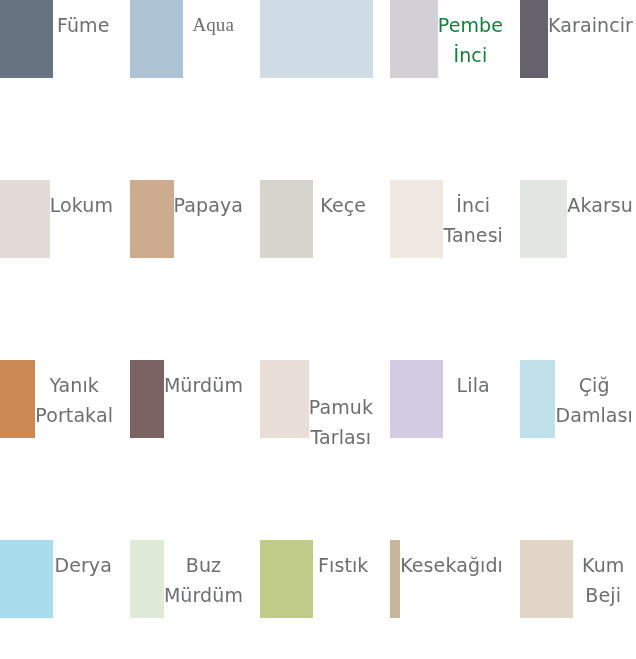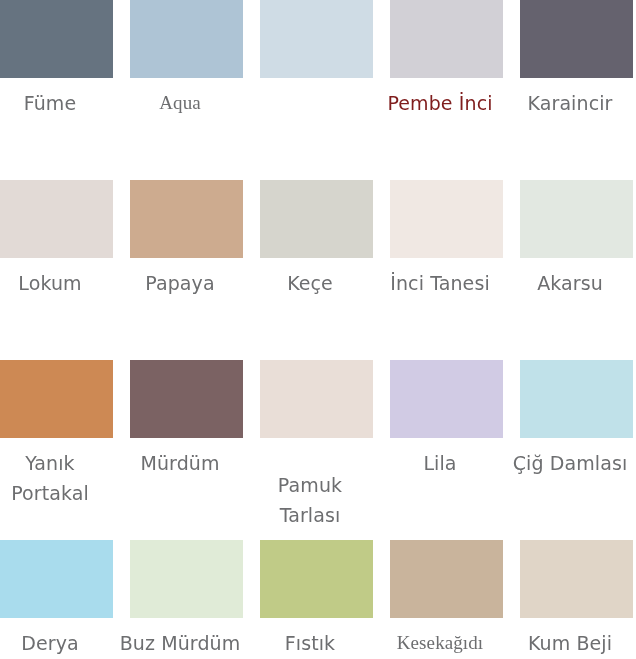--- a/index.html
+++ b/index.html
@@ -18,22 +18,21 @@
     grid-template-columns: repeat(5, 113px);
     grid-auto-rows: 180px;
     column-gap: 17px;
     row-gap: 0px;
     width: 636px;
     margin: 0;
     padding: 0;
   }
   .swatch-cell {
     display: flex;
-    flex-direction: column;
-    align-items: flex-end;
+    align-items: flex-start;
     width: 113px;
   }
   .swatch-chip {
     width: 113px;
     height: 78px;
     display: block;
   }
   .swatch-label {
     margin-top: 10px;
     width: 126px;
@@ -56,21 +55,21 @@
     </div>
     <div class="swatch-cell">
       <div class="swatch-chip" style="background-color: rgb(174, 196, 213);"></div>
       <div class="swatch-label" style="color: rgb(109, 110, 112); font-family: Liberation Serif, serif;">Aqua</div>
     </div>
     <div class="swatch-cell">
       <div class="swatch-chip" style="background-color: rgb(207, 220, 229);"></div>
     </div>
     <div class="swatch-cell">
       <div class="swatch-chip" style="background-color: rgb(210, 208, 214);"></div>
-      <div class="swatch-label" style="color: #7f1d1d;">Pembe İnci</div>
+      <div class="swatch-label" style="color: #15803d;">Pembe İnci</div>
     </div>
     <div class="swatch-cell">
       <div class="swatch-chip" style="background-color: rgb(101, 98, 110);"></div>
       <div class="swatch-label" style="color: rgb(109, 110, 112);">Karaincir</div>
     </div>
     <div class="swatch-cell">
       <div class="swatch-chip" style="background-color: rgb(226, 218, 214);"></div>
       <div class="swatch-label" style="color: rgb(109, 110, 112);">Lokum</div>
     </div>
     <div class="swatch-cell">
@@ -116,19 +115,19 @@
     <div class="swatch-cell">
       <div class="swatch-chip" style="background-color: rgb(224, 235, 215);"></div>
       <div class="swatch-label" style="color: rgb(109, 110, 112);">Buz Mürdüm</div>
     </div>
     <div class="swatch-cell">
       <div class="swatch-chip" style="background-color: rgb(192, 203, 135);"></div>
       <div class="swatch-label" style="color: rgb(109, 110, 112);">Fıstık</div>
     </div>
     <div class="swatch-cell">
       <div class="swatch-chip" style="background-color: rgb(201, 180, 156);"></div>
-      <div class="swatch-label" style="color: rgb(109, 110, 112); font-family: Liberation Serif, serif;">Kesekağıdı</div>
+      <div class="swatch-label" style="color: rgb(109, 110, 112);">Kesekağıdı</div>
     </div>
     <div class="swatch-cell">
       <div class="swatch-chip" style="background-color: rgb(224, 213, 199);"></div>
       <div class="swatch-label" style="color: rgb(109, 110, 112);">Kum Beji</div>
     </div>
   </div>
 
 </body></html>

